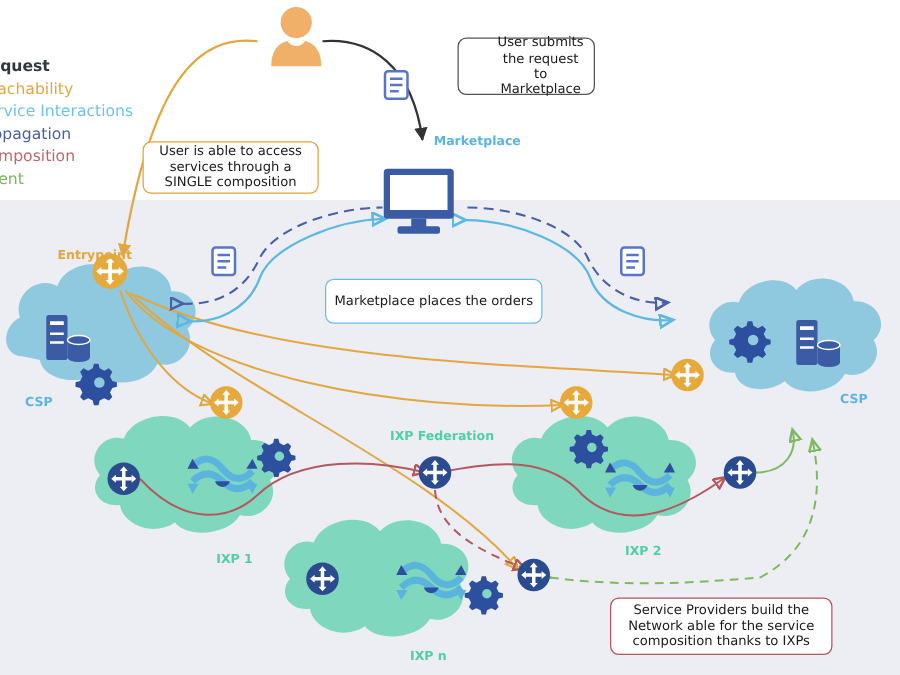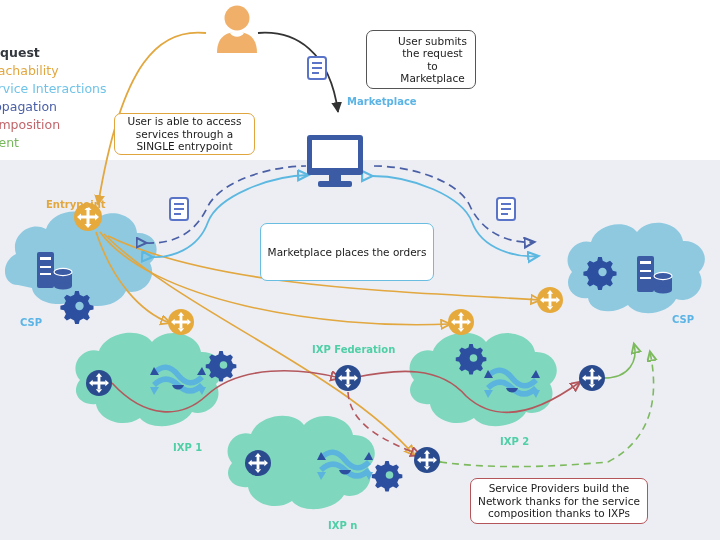--- a/index.html
+++ b/index.html
@@ -272,49 +272,49 @@
       <path d="M13,3 l3.2,3.7 h-6.4 z M13,23 l3.2,-3.7 h-6.4 z M3,13 l3.7,-3.2 v6.4 z M23,13 l-3.7,-3.2 v6.4 z
                M11.6,6.6 h2.8 v12.8 h-2.8 z M6.6,11.6 h12.8 v2.8 h-12.8 z" fill="#ffffff"></path>
     </g>
     <g transform="translate(414,447)">
       <circle cx="13" cy="13" r="13" fill="#2b4b8f"></circle>
       <path d="M13,3 l3.2,3.7 h-6.4 z M13,23 l3.2,-3.7 h-6.4 z M3,13 l3.7,-3.2 v6.4 z M23,13 l-3.7,-3.2 v6.4 z
                M11.6,6.6 h2.8 v12.8 h-2.8 z M6.6,11.6 h12.8 v2.8 h-12.8 z" fill="#ffffff"></path>
     </g>
   </svg>
 
-  <div class="lbl" style="left:317px;top:96px;color:#5bb4e5;padding-left:30px;">Marketplace</div>
+  <div class="lbl" style="left:317px;top:108px;color:#5bb4e5;padding-left:30px;">Marketplace</div>
   <div class="lbl" style="left:24px;top:199px;color:#e2a73e;padding-left:22px;">Entrypoint</div>
   <div class="lbl" style="left:20px;top:317px;color:#5bb4e5;">CSP</div>
   <div class="lbl" style="left:672px;top:314px;color:#5bb4e5;">CSP</div>
   <div class="lbl" style="left:173px;top:442px;color:#4ecfa4;">IXP 1</div>
   <div class="lbl" style="left:500px;top:436px;color:#4ecfa4;text-align:center;">IXP 2</div>
   <div class="lbl" style="left:328px;top:520px;color:#4ecfa4;">IXP n</div>
   <div class="lbl" style="left:312px;top:344px;color:#4ecfa4;">IXP Federation</div>
 
-  <div class="callout" id="co-0" style="left:366px;top:30px;width:110px;height:59px;padding-left:29px;">
+  <div class="callout" id="co-0" style="left:366px;top:30px;width:110px;height:46px;padding-left:29px;">
       <div>
         <div>User submits</div>
         <div>the request</div>
         <div>to Marketplace</div>
       </div>
     </div>
   <div class="callout gold" id="co-1" style="left:114px;top:113px;width:141px;height:42px;">
       <div>
         <div>User is able to access</div>
         <div>services through a</div>
-        <div>SINGLE entrypoint</div>
+        <div>SINGLE composition</div>
       </div>
     </div>
-  <div class="callout blue" id="co-2" style="left:260px;top:223px;width:174px;height:58px;">
+  <div class="callout blue" id="co-2" style="left:260px;top:223px;width:174px;height:36px;">
       <div>
         <div>Marketplace places the orders</div>
       </div>
     </div>
-  <div class="callout red" id="co-3" style="left:470px;top:478px;width:178px;height:46px;">
+  <div class="callout red" id="co-3" style="left:488px;top:478px;width:178px;height:46px;">
       <div>
         <div>Service Providers build the</div>
-        <div>Network thanks for the service</div>
+        <div>Network able for the service</div>
         <div>composition thanks to IXPs</div>
       </div>
     </div>
 
 </div>
 
 </body></html>

